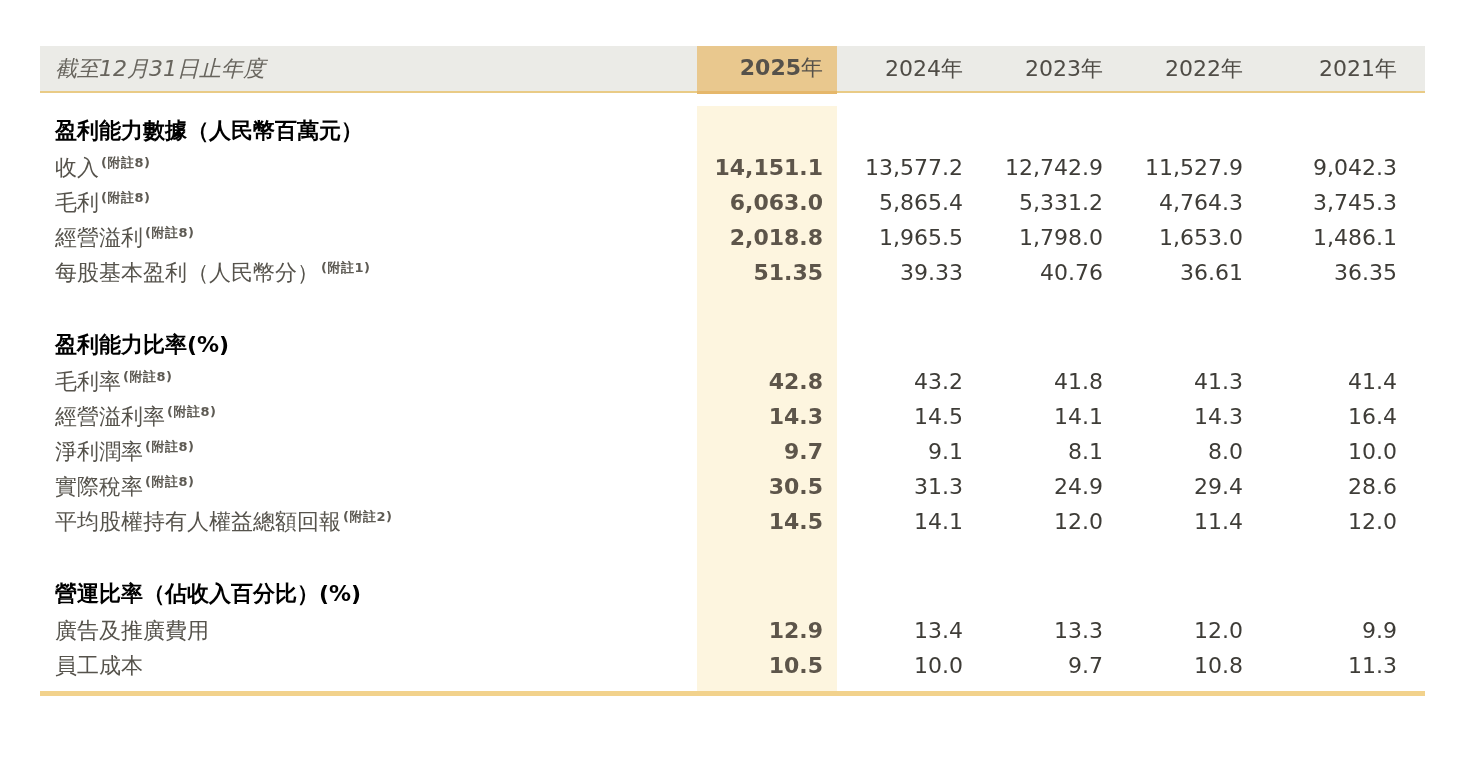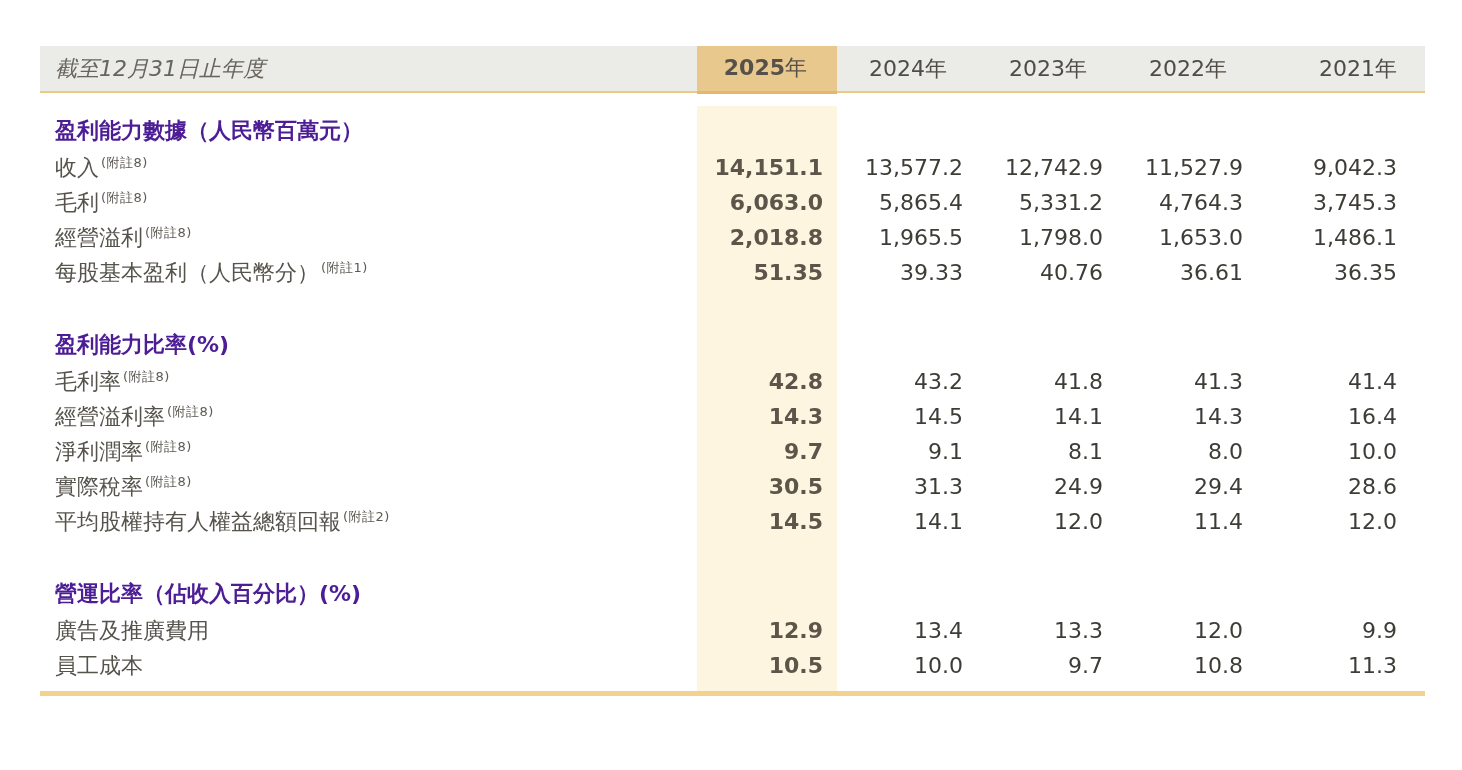--- a/index.html
+++ b/index.html
@@ -35,21 +35,21 @@
     border-bottom: 2px solid #e9cb86;
     vertical-align: middle;
     white-space: nowrap;
   }
   th.period-cell {
     text-align: left;
     padding-left: 15px;
     font-style: italic;
     color: #67645d;
   }
-  th.year-cell { text-align: right; padding-right: 30px; }
+  th.year-cell { text-align: right; padding-right: 14px; }
   th.year-cell.last { padding-right: 28px; }
   th.hl-head {
     background: #e9c88e;
     color: #55514a;
     border-bottom: 3px solid #e5b76a;
   }
   th.hl-head .yr-num { font-weight: 700; }
 
   td { font-size: 22px; vertical-align: middle; white-space: nowrap; }
   td.hl { background: #fdf5df; margin-top: 43px; }
@@ -59,29 +59,29 @@
   td.num-cell.hl { font-weight: 700; color: #5d554a; }
 
   tr.data-row td { height: 35px; }
   tr.section-head-row td {
     height: 44px;
     vertical-align: bottom;
     padding-bottom: 4px;
   }
   tr.section-head-row td.label-cell {
     font-weight: 700;
-    color: #4c1d95;
+    color: #000000;
   }
   tr.top-spacer-row td { height: 14px; }
   tr.gap-row td { height: 30px; }
   tr.bottom-filler-row td { height: 10px; }
 
   sup.note {
     font-size: 13px;
-    font-weight: 400;
+    font-weight: 700;
     color: #5d5a53;
     vertical-align: baseline;
     position: relative;
     top: -8px;
     padding-left: 2px;
     letter-spacing: 0.5px;
   }
 </style>
 </head>
 <body>

